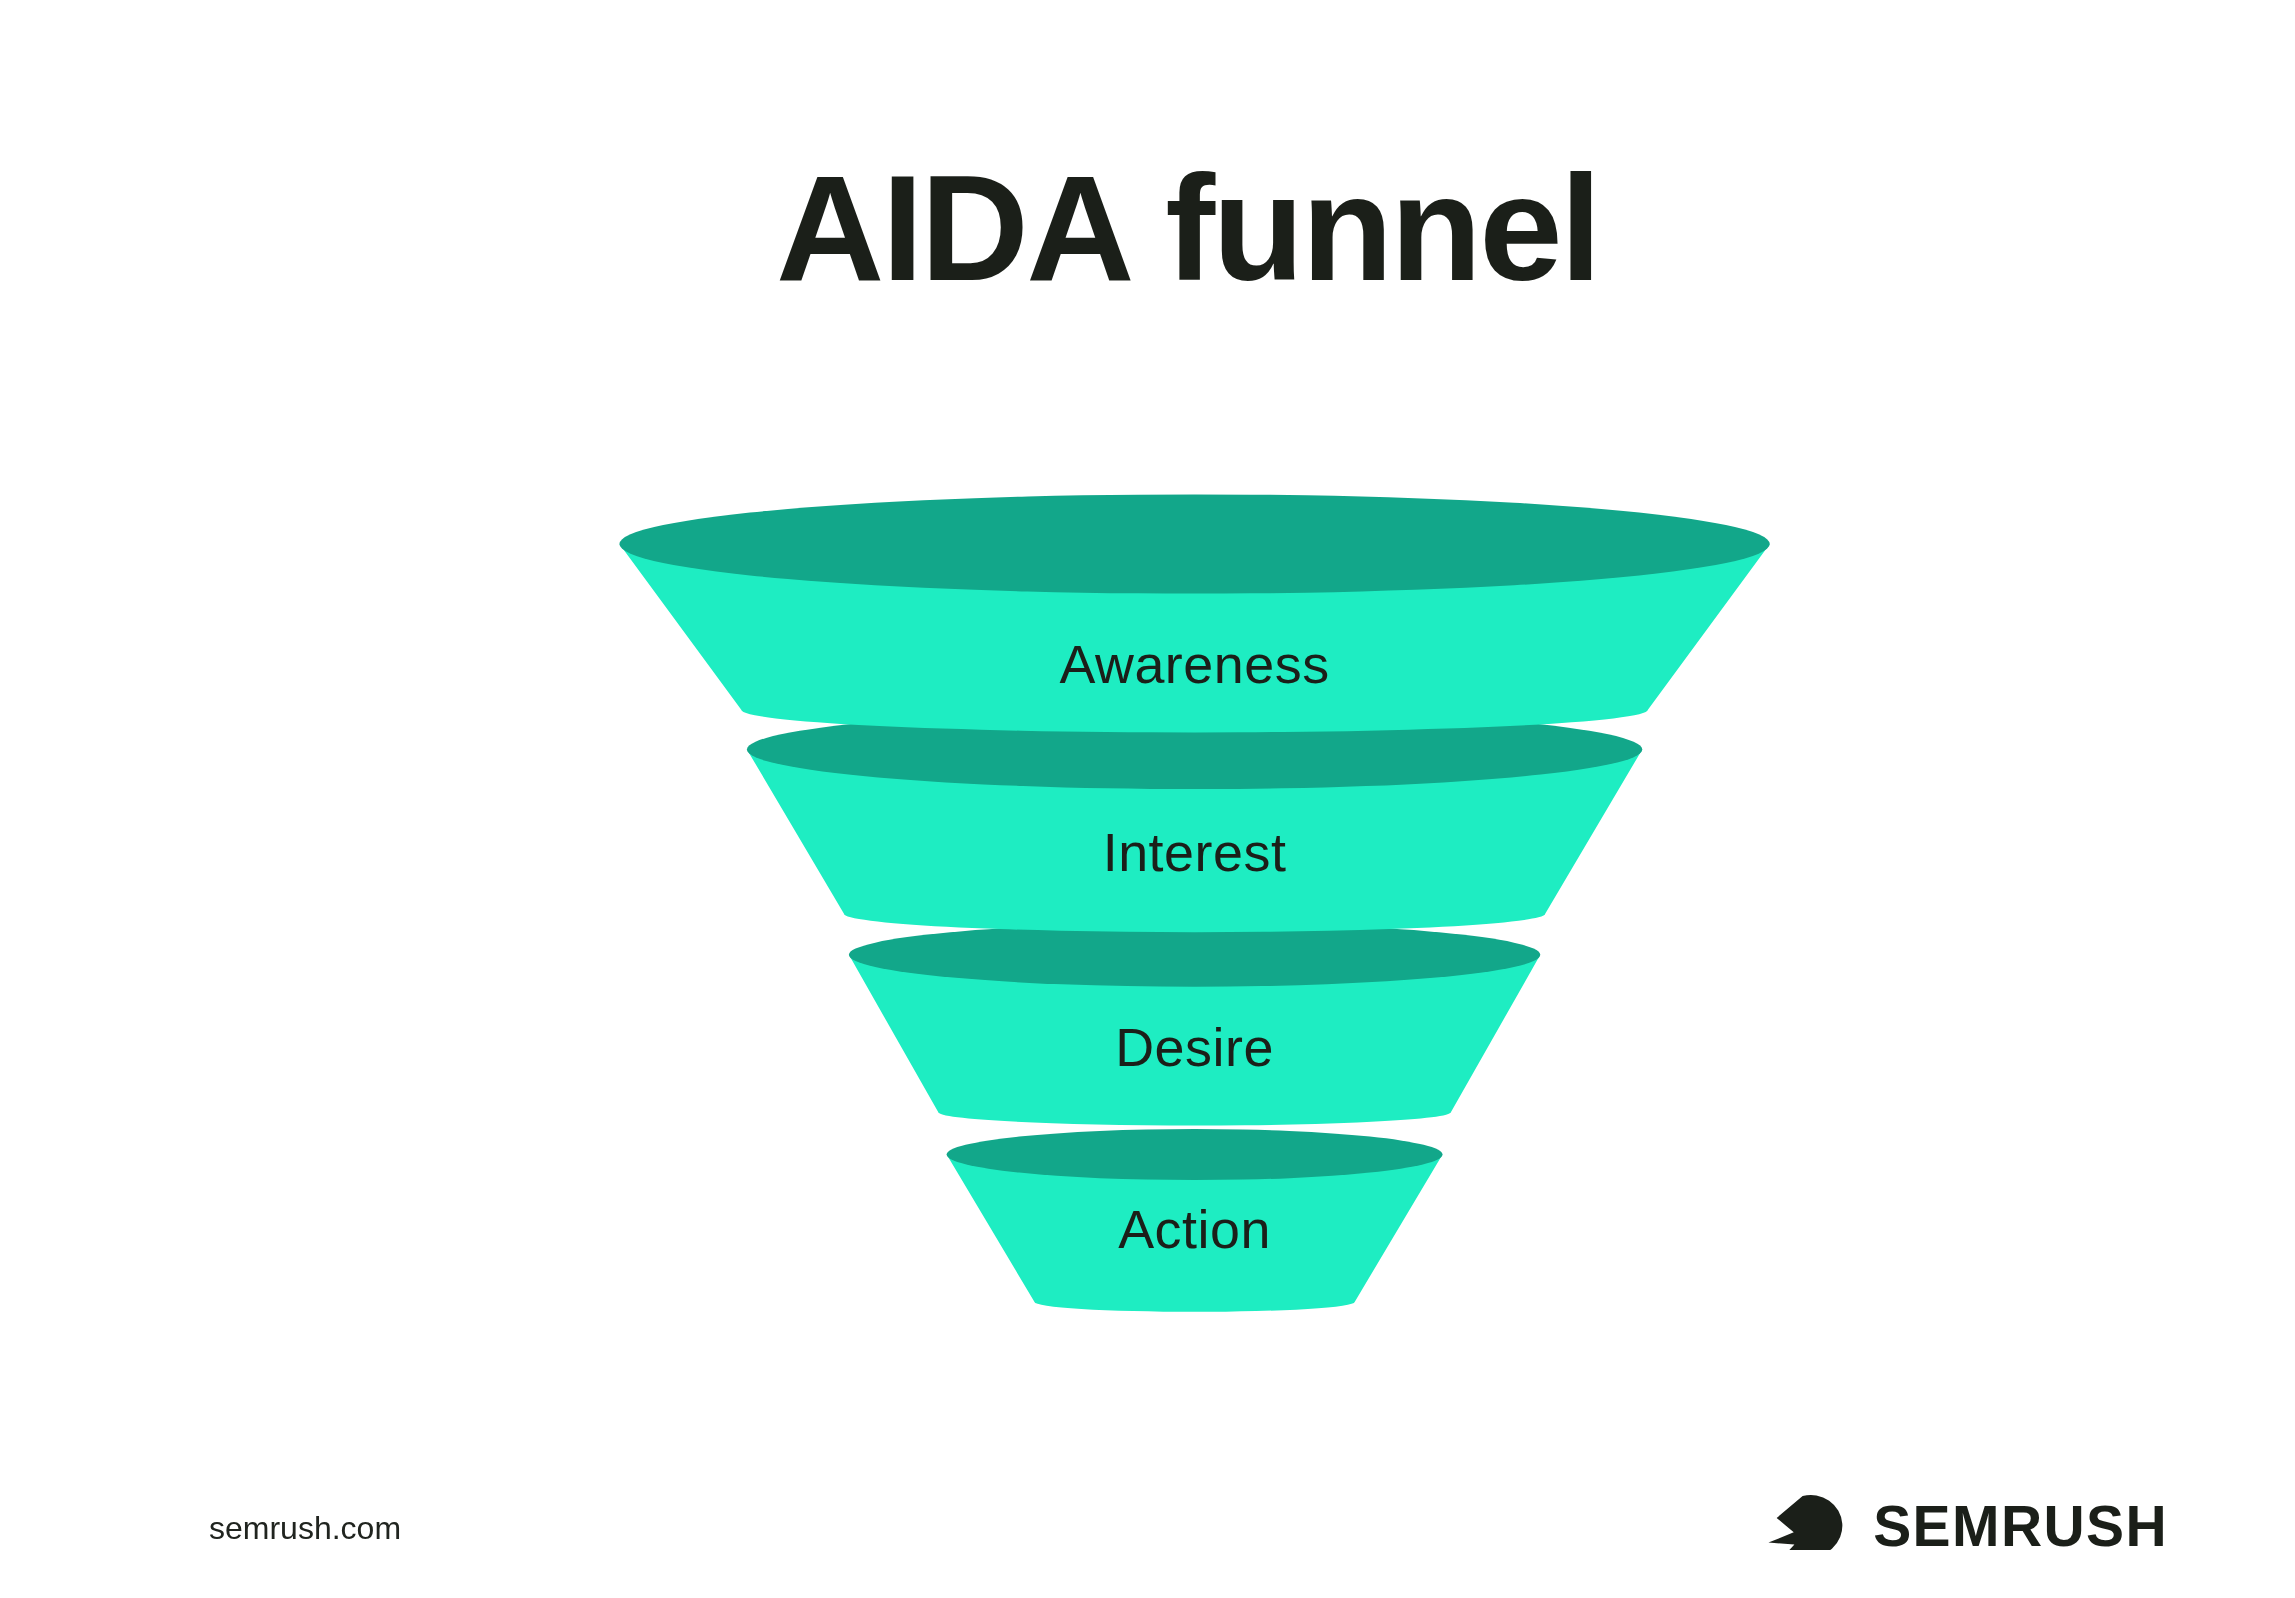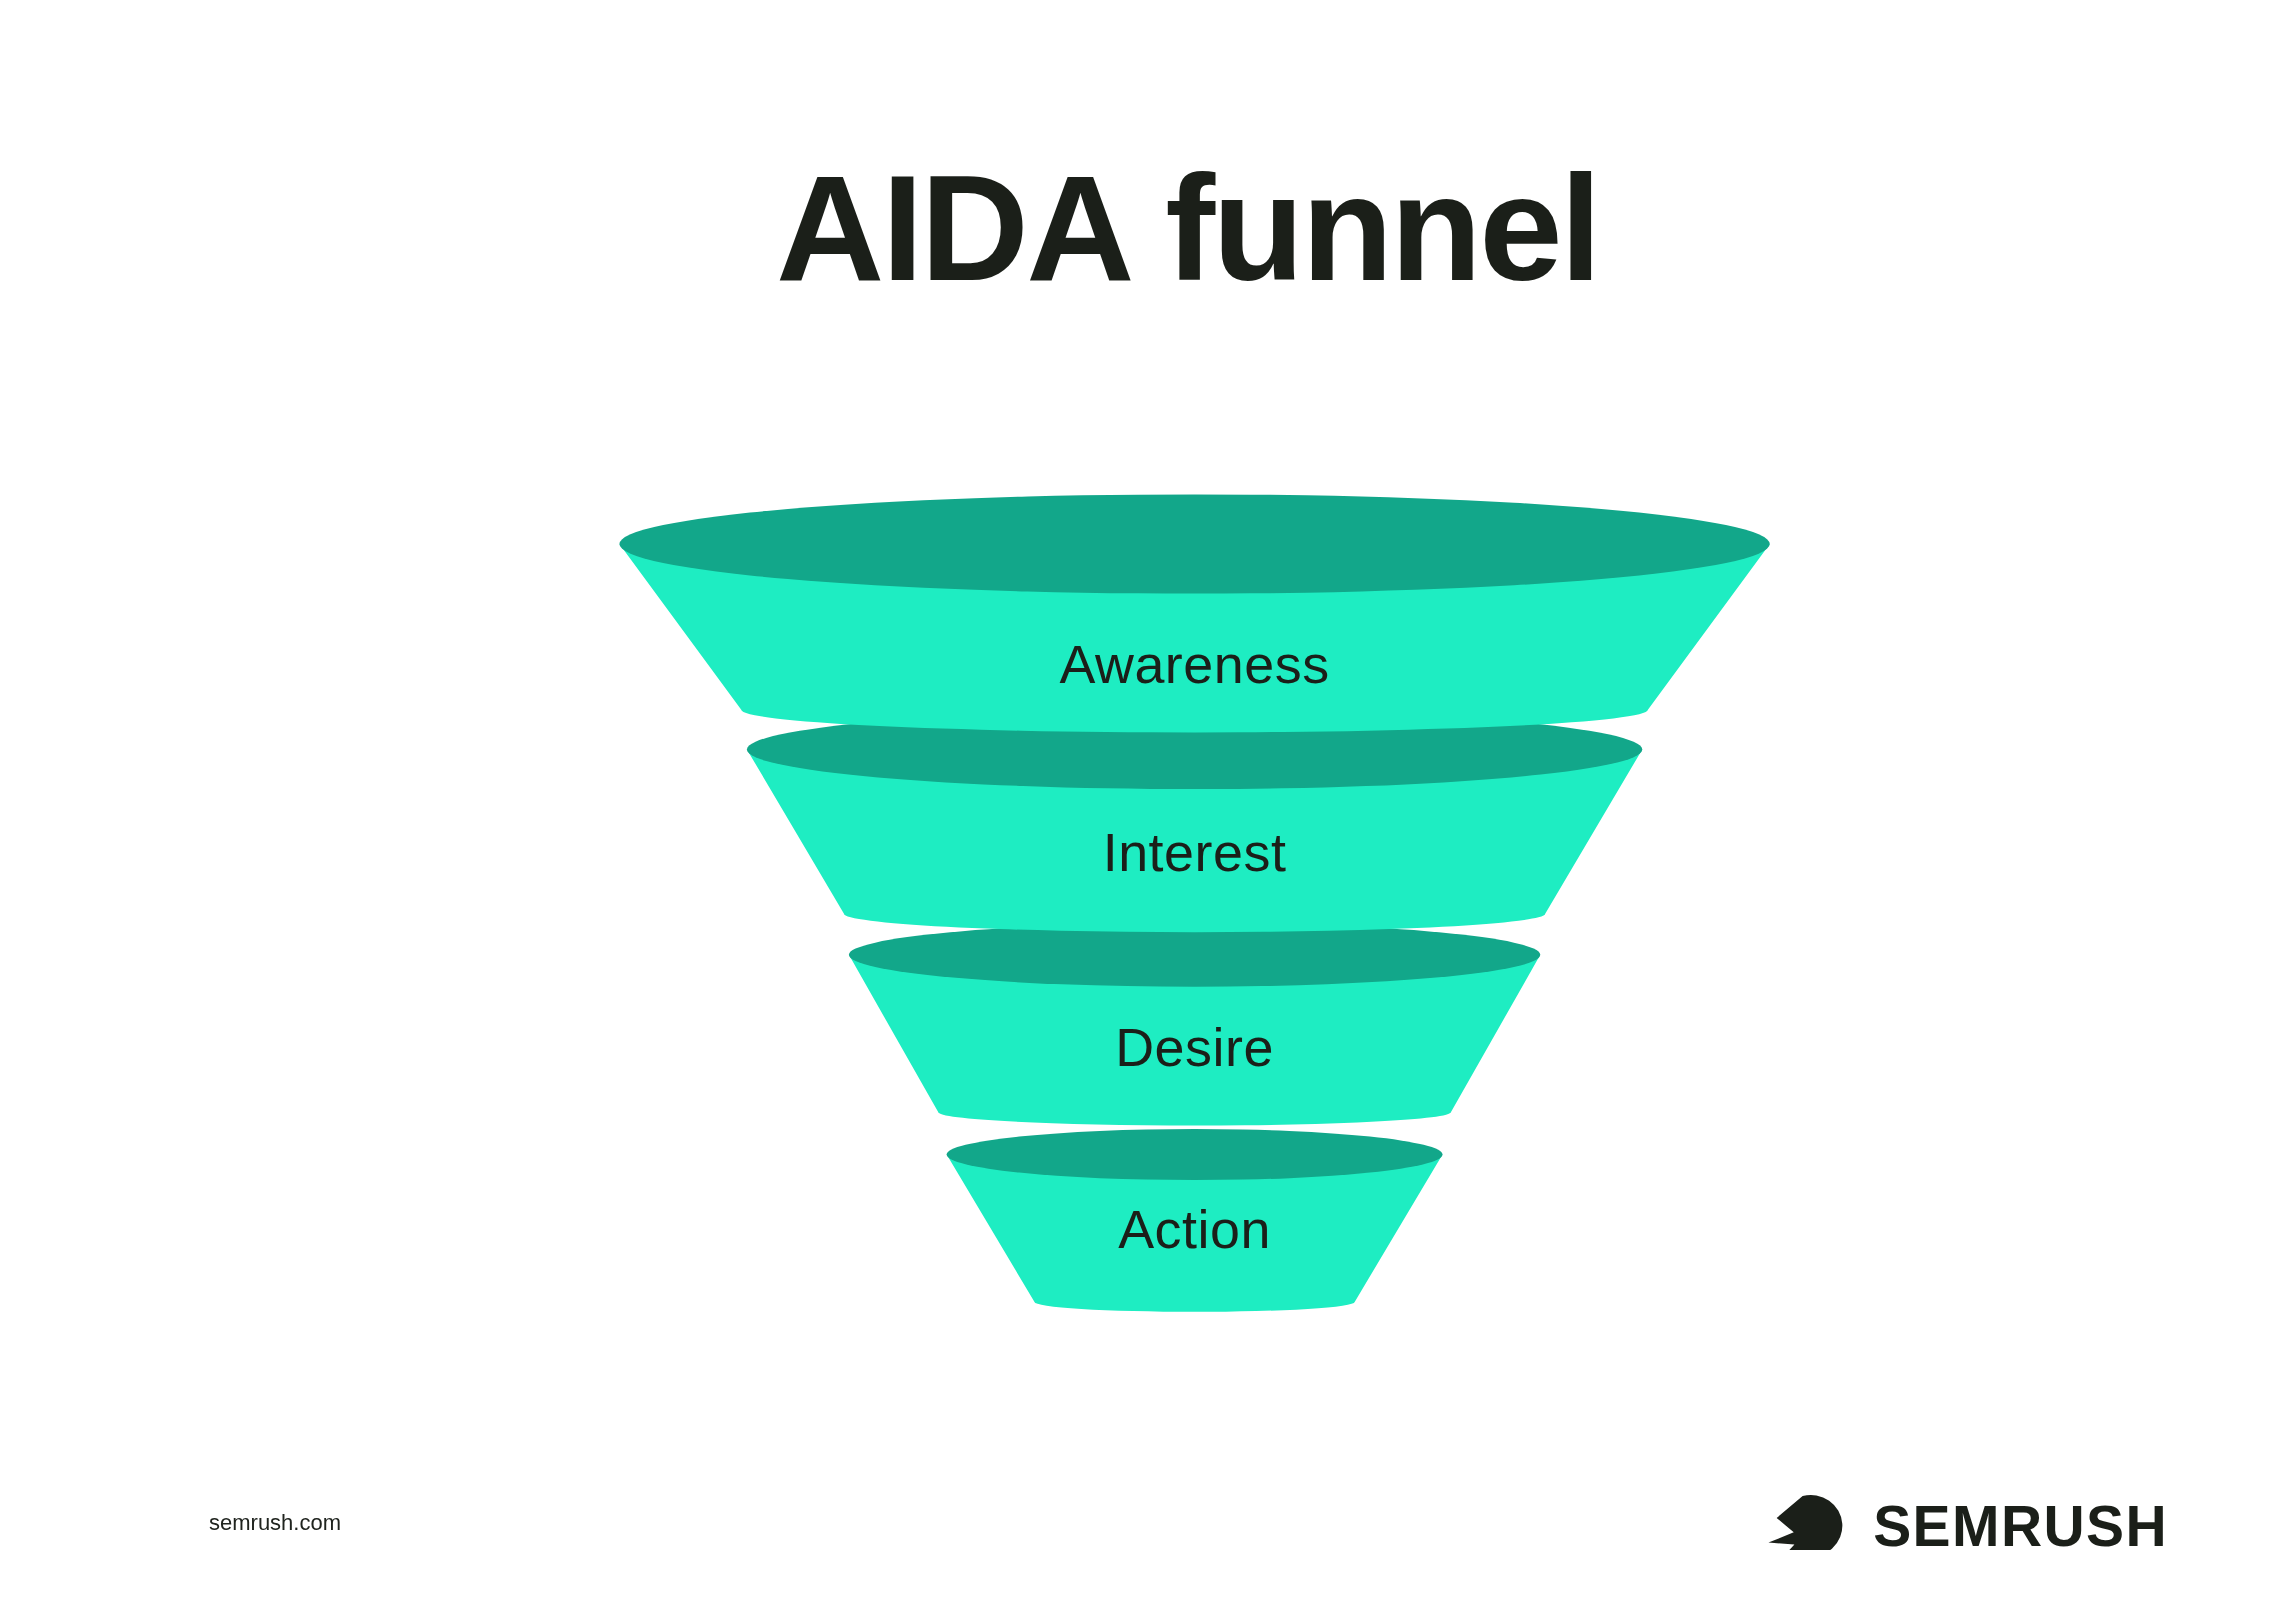--- a/index.html
+++ b/index.html
@@ -40,21 +40,21 @@
     font-family: "Liberation Sans", sans-serif;
     font-size: 76px;
     font-weight: 500;
     letter-spacing: 0.01em;
     text-anchor: middle;
   }
   .footer-url {
     position: absolute;
     left: 169px;
     top: 1510px;
-    font-size: 22px;
+    font-size: 32px;
     font-weight: 400;
     color: #20241f;
   }
   .brand-logo {
     position: absolute;
     right: 167px;
     top: 1493px;
     display: flex;
     align-items: center;
     gap: 28px;

